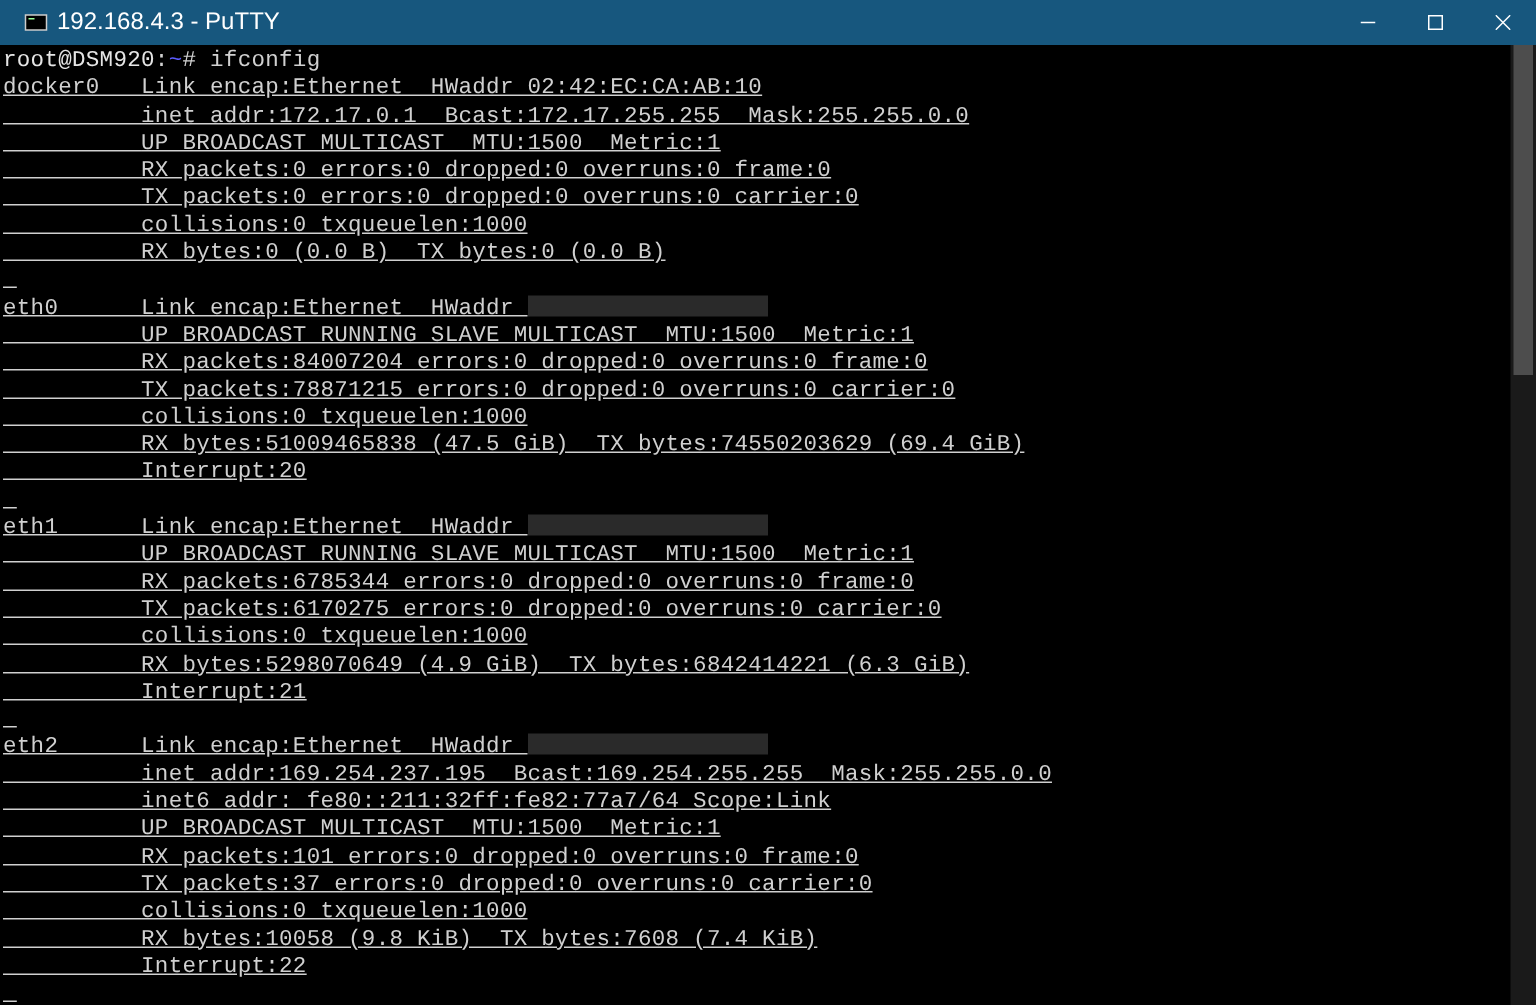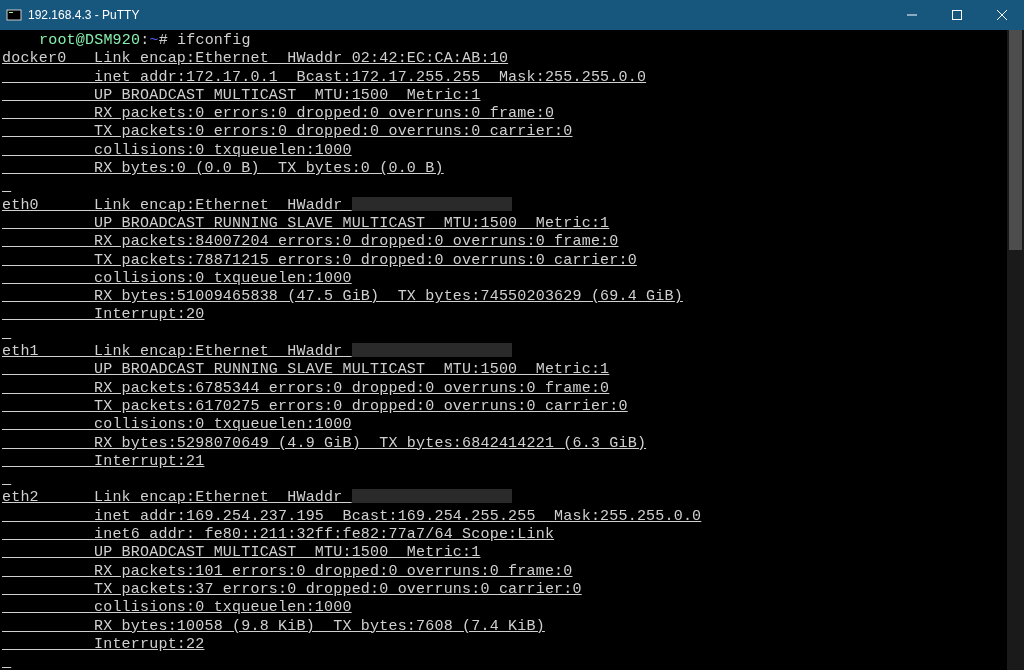--- a/index.html
+++ b/index.html
@@ -12,22 +12,22 @@
       overflow: hidden;
       position: relative;
     }
     .titlebar {
       height: 30px;
       background: #17577e;
       display: flex;
       align-items: center;
       color: #fff;
       font-family: 'Segoe UI', sans-serif;
-      font-size: 12px;
-      padding-left: 6px;
+      font-size: 16px;
+      padding-left: 16px;
     }
     .titlebar-icon {
       width: 16px;
       height: 16px;
       margin-right: 6px;
       display: inline-flex;
       align-items: center;
       justify-content: center;
     }
     .titlebar-title { flex: 0 0 auto; }
@@ -64,21 +64,21 @@
       position: relative;
     }
     .scrollbar-thumb {
       position: absolute;
       top: 0;
       left: 2px;
       width: 13px;
       height: 220px;
       background: #4d4d4d;
     }
-    .green { color: #86efac; margin-left: 37px; }
+    .green { color: #e5e5e5; }
     .blue { color: #5c5cff; }
     .redacted {
       display: inline-block;
       width: 160px;
       height: 14px;
       background: #2a2a2a;
       vertical-align: middle;
       position: relative;
       top: -1px;
     }

